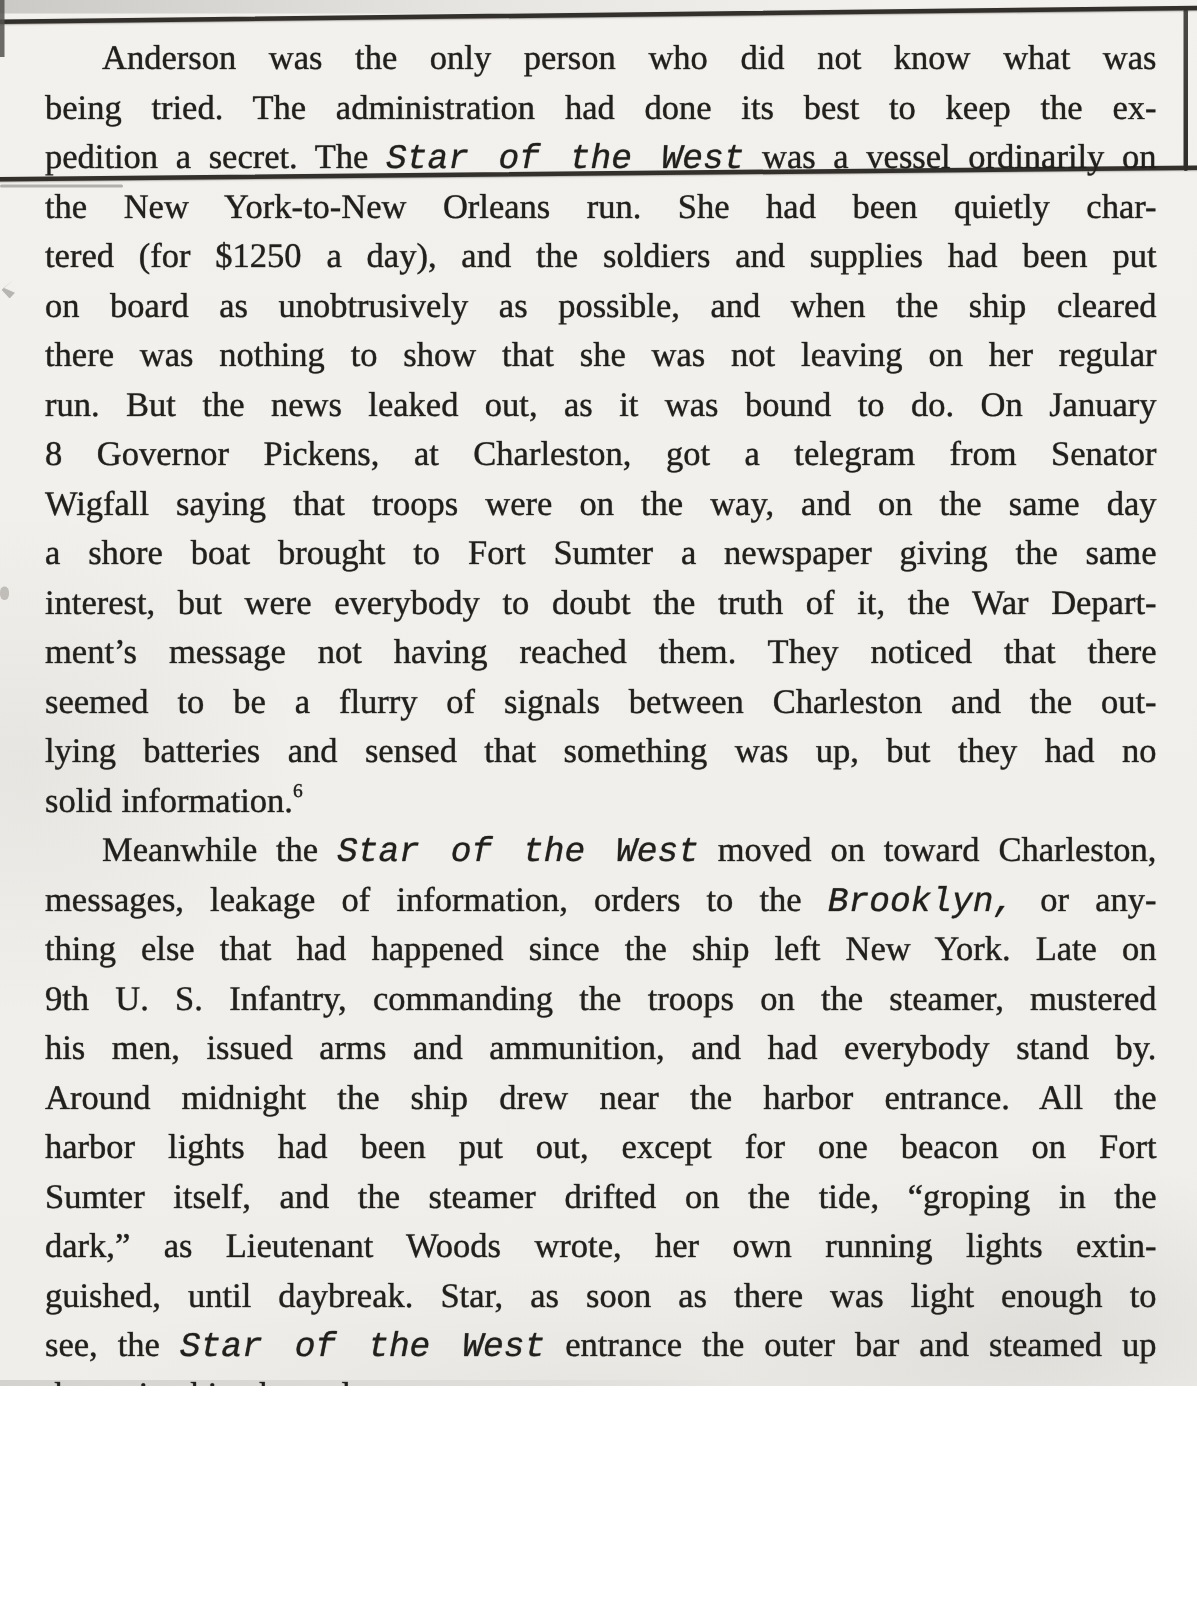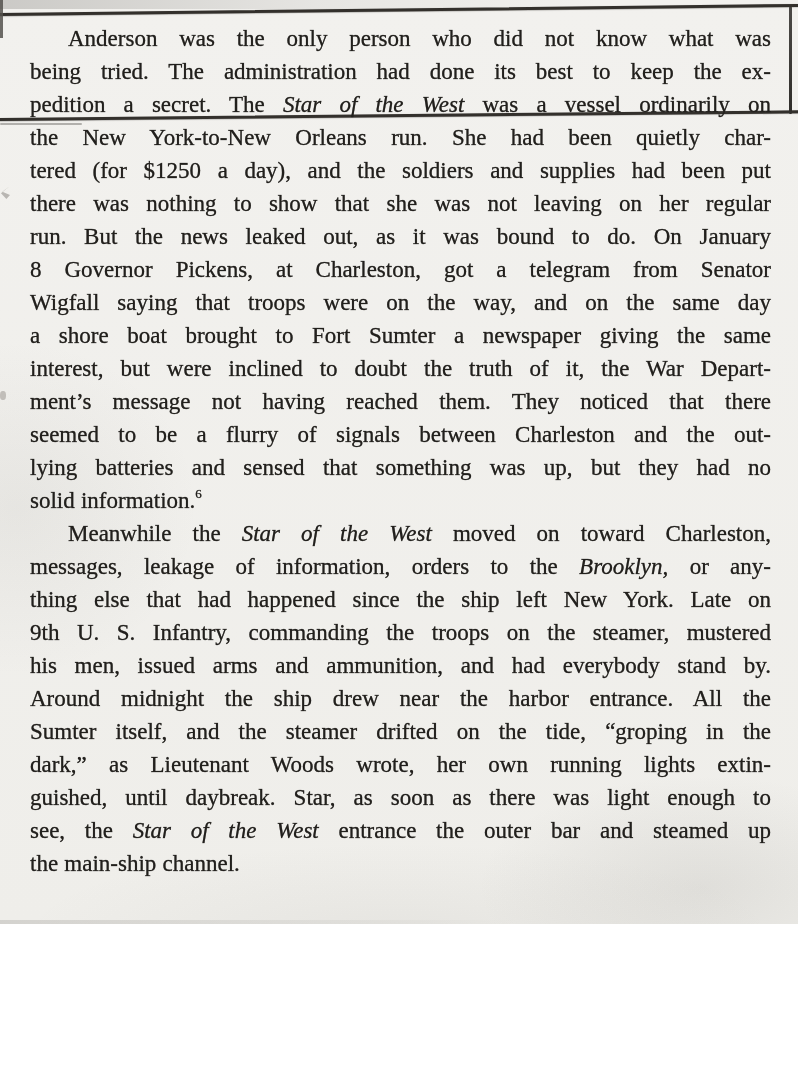--- a/index.html
+++ b/index.html
@@ -102,21 +102,21 @@
   .line {
     height: 33px;
     line-height: 33px;
     text-align: justify;
     text-align-last: justify;
     word-spacing: 0.5px;
     white-space: normal;
   }
   .line.indent { padding-left: 38px; }
   .line.last { text-align-last: left; }
-  .italic { font-style: italic; }
+  .italic { font-style: italic; font-family: Liberation Mono, monospace; }
   sup.footnote-ref {
     font-size: 13px;
     line-height: 0;
     vertical-align: super;
     position: relative;
     top: -1px;
   }
 </style>
 </head>
 <body>
@@ -132,38 +132,40 @@
   <div class="smudge smudge-b"></div>
   <div class="bottom-strip"></div>
 
   <div class="text-block" id="text-block">
       <div class="paragraph">
         <div class="line indent"><span>Anderson was the only person who did not know what was</span></div>
         <div class="line"><span>being tried. The administration had done its best to keep the ex-</span></div>
         <div class="line"><span>pedition a secret. The </span><span class="italic">Star of the West</span><span> was a vessel ordinarily on</span></div>
         <div class="line"><span>the New York-to-New Orleans run. She had been quietly char-</span></div>
         <div class="line"><span>tered (for $1250 a day), and the soldiers and supplies had been put</span></div>
+        <div class="line"><span>on board as unobtrusively as possible, and when the ship cleared</span></div>
         <div class="line"><span>there was nothing to show that she was not leaving on her regular</span></div>
         <div class="line"><span>run. But the news leaked out, as it was bound to do. On January</span></div>
         <div class="line"><span>8 Governor Pickens, at Charleston, got a telegram from Senator</span></div>
         <div class="line"><span>Wigfall saying that troops were on the way, and on the same day</span></div>
         <div class="line"><span>a shore boat brought to Fort Sumter a newspaper giving the same</span></div>
-        <div class="line"><span>interest, but were inclined to doubt the truth of it, the War Depart-</span></div>
+        <div class="line"><span>interest, but were everybody to doubt the truth of it, the War Depart-</span></div>
         <div class="line"><span>ment’s message not having reached them. They noticed that there</span></div>
         <div class="line"><span>seemed to be a flurry of signals between Charleston and the out-</span></div>
         <div class="line"><span>lying batteries and sensed that something was up, but they had no</span></div>
         <div class="line last"><span>solid information.</span><sup class="footnote-ref">6</sup></div>
       </div>
       <div class="paragraph">
         <div class="line indent"><span>Meanwhile the </span><span class="italic">Star of the West</span><span> moved on toward Charleston,</span></div>
         <div class="line"><span>messages, leakage of information, orders to the </span><span class="italic">Brooklyn,</span><span> or any-</span></div>
         <div class="line"><span>thing else that had happened since the ship left New York. Late on</span></div>
         <div class="line"><span>9th U. S. Infantry, commanding the troops on the steamer, mustered</span></div>
         <div class="line"><span>his men, issued arms and ammunition, and had everybody stand by.</span></div>
         <div class="line"><span>Around midnight the ship drew near the harbor entrance. All the</span></div>
+        <div class="line"><span>harbor lights had been put out, except for one beacon on Fort</span></div>
         <div class="line"><span>Sumter itself, and the steamer drifted on the tide, “groping in the</span></div>
         <div class="line"><span>dark,” as Lieutenant Woods wrote, her own running lights extin-</span></div>
         <div class="line"><span>guished, until daybreak. Star, as soon as there was light enough to</span></div>
         <div class="line"><span>see, the </span><span class="italic">Star of the West</span><span> entrance the outer bar and steamed up</span></div>
         <div class="line last"><span>the main-ship channel.</span></div>
       </div>
     </div>
 </div>
 
 </body></html>

